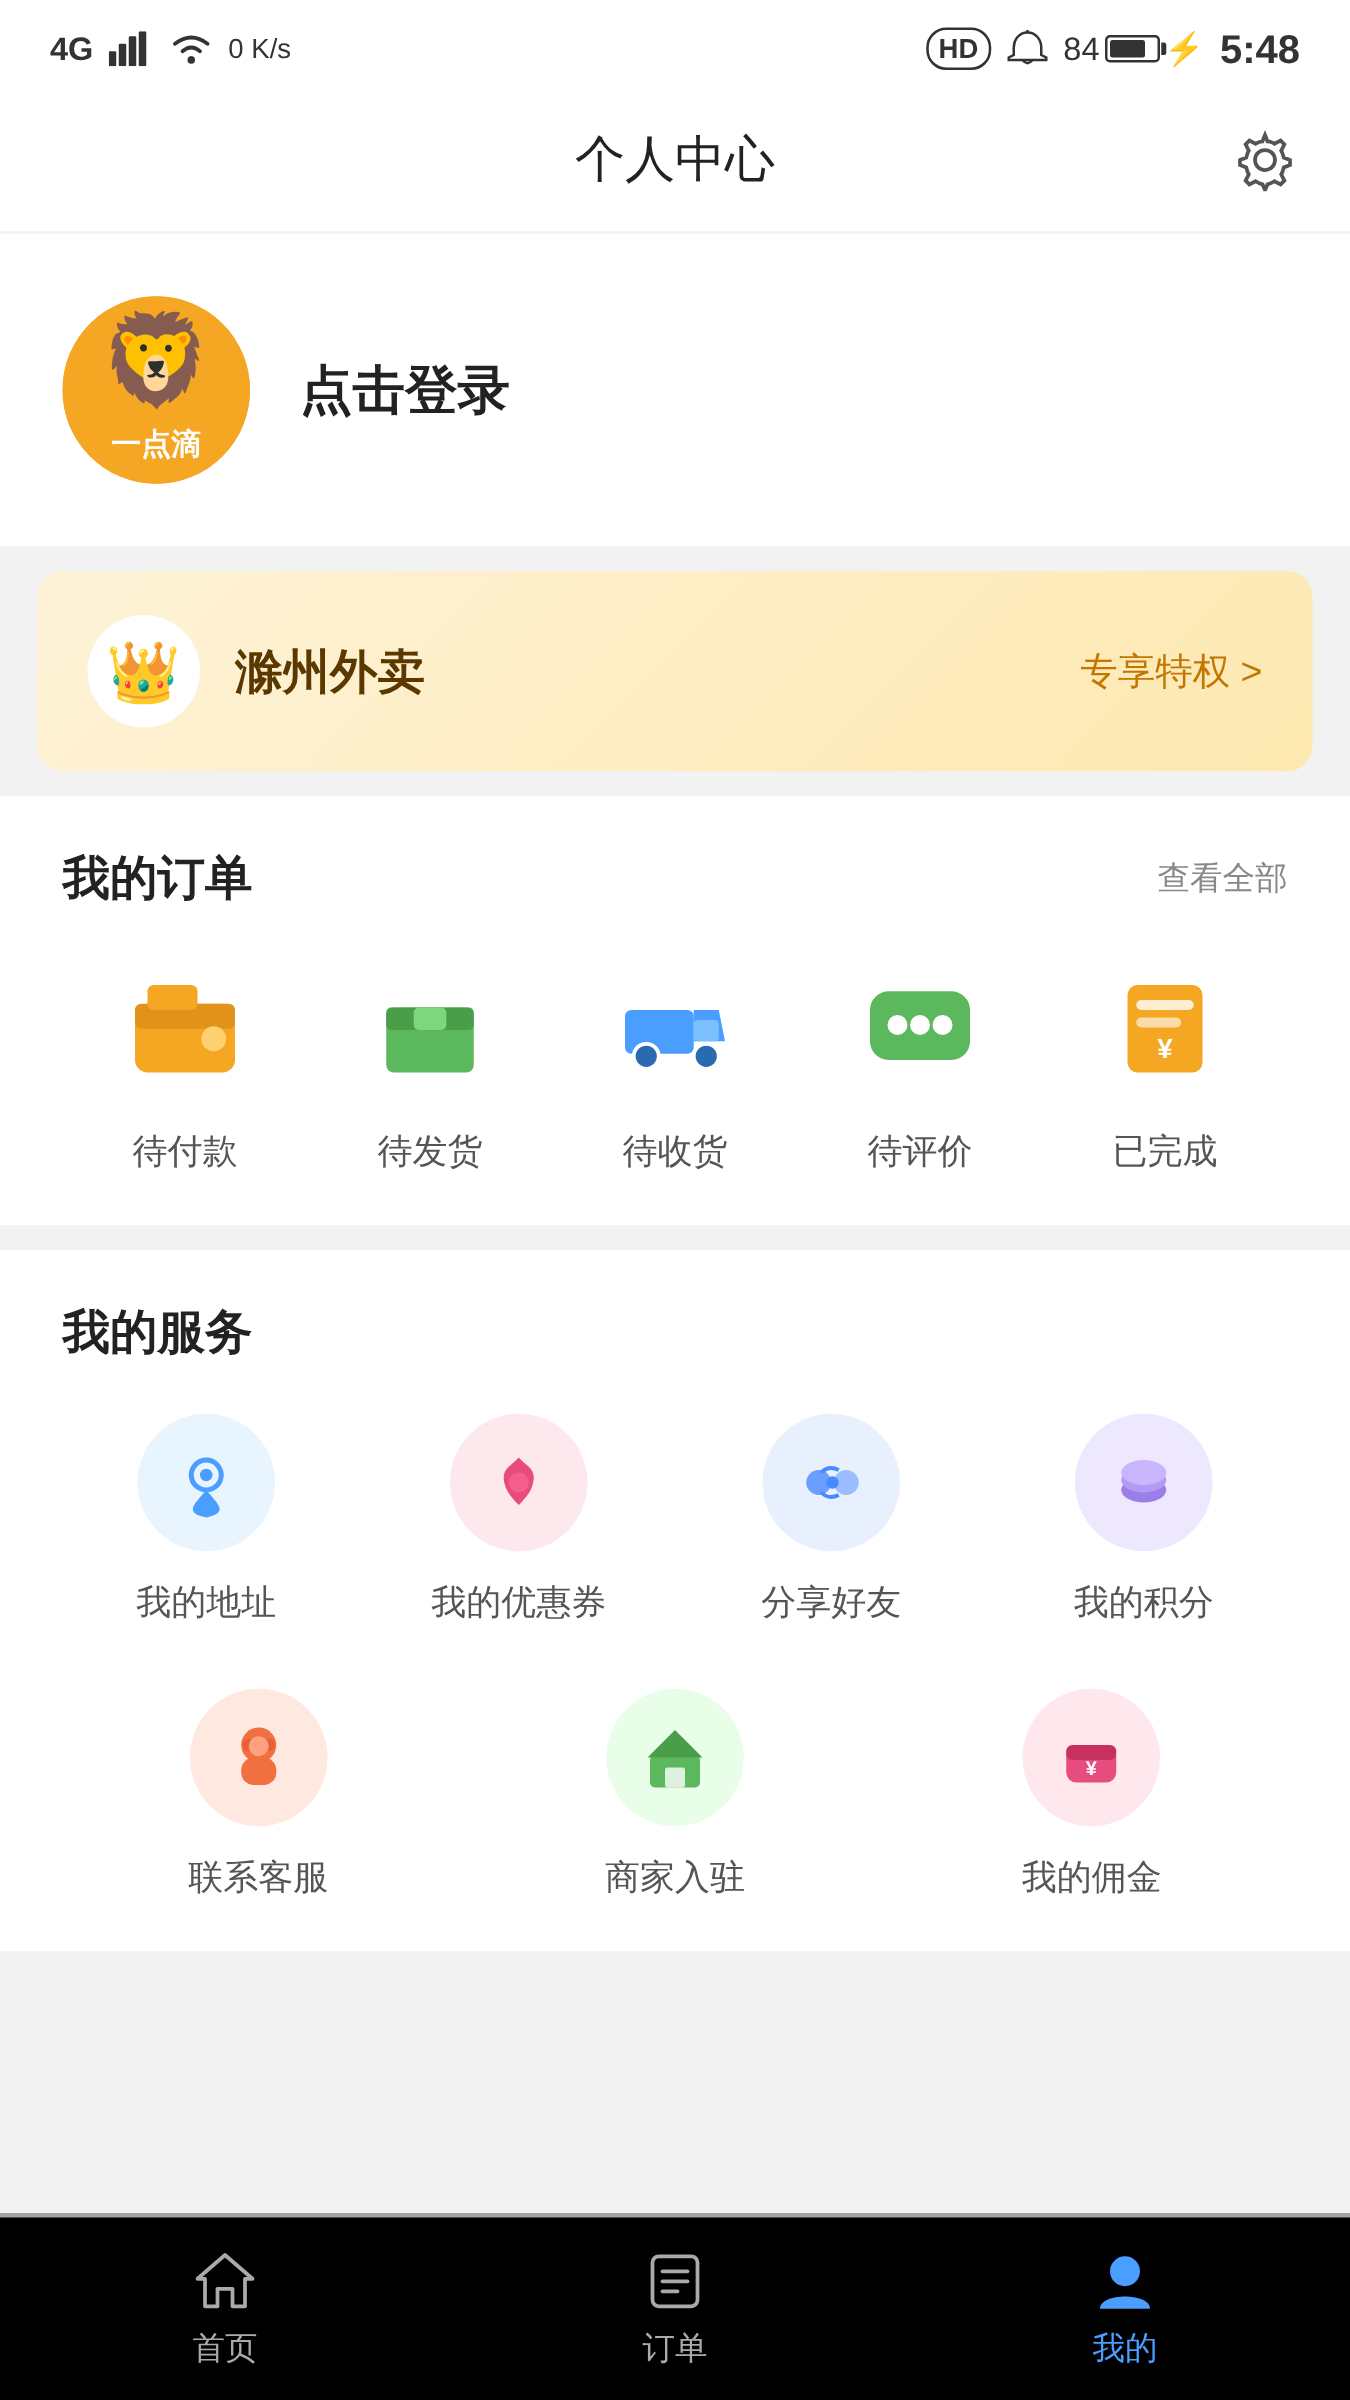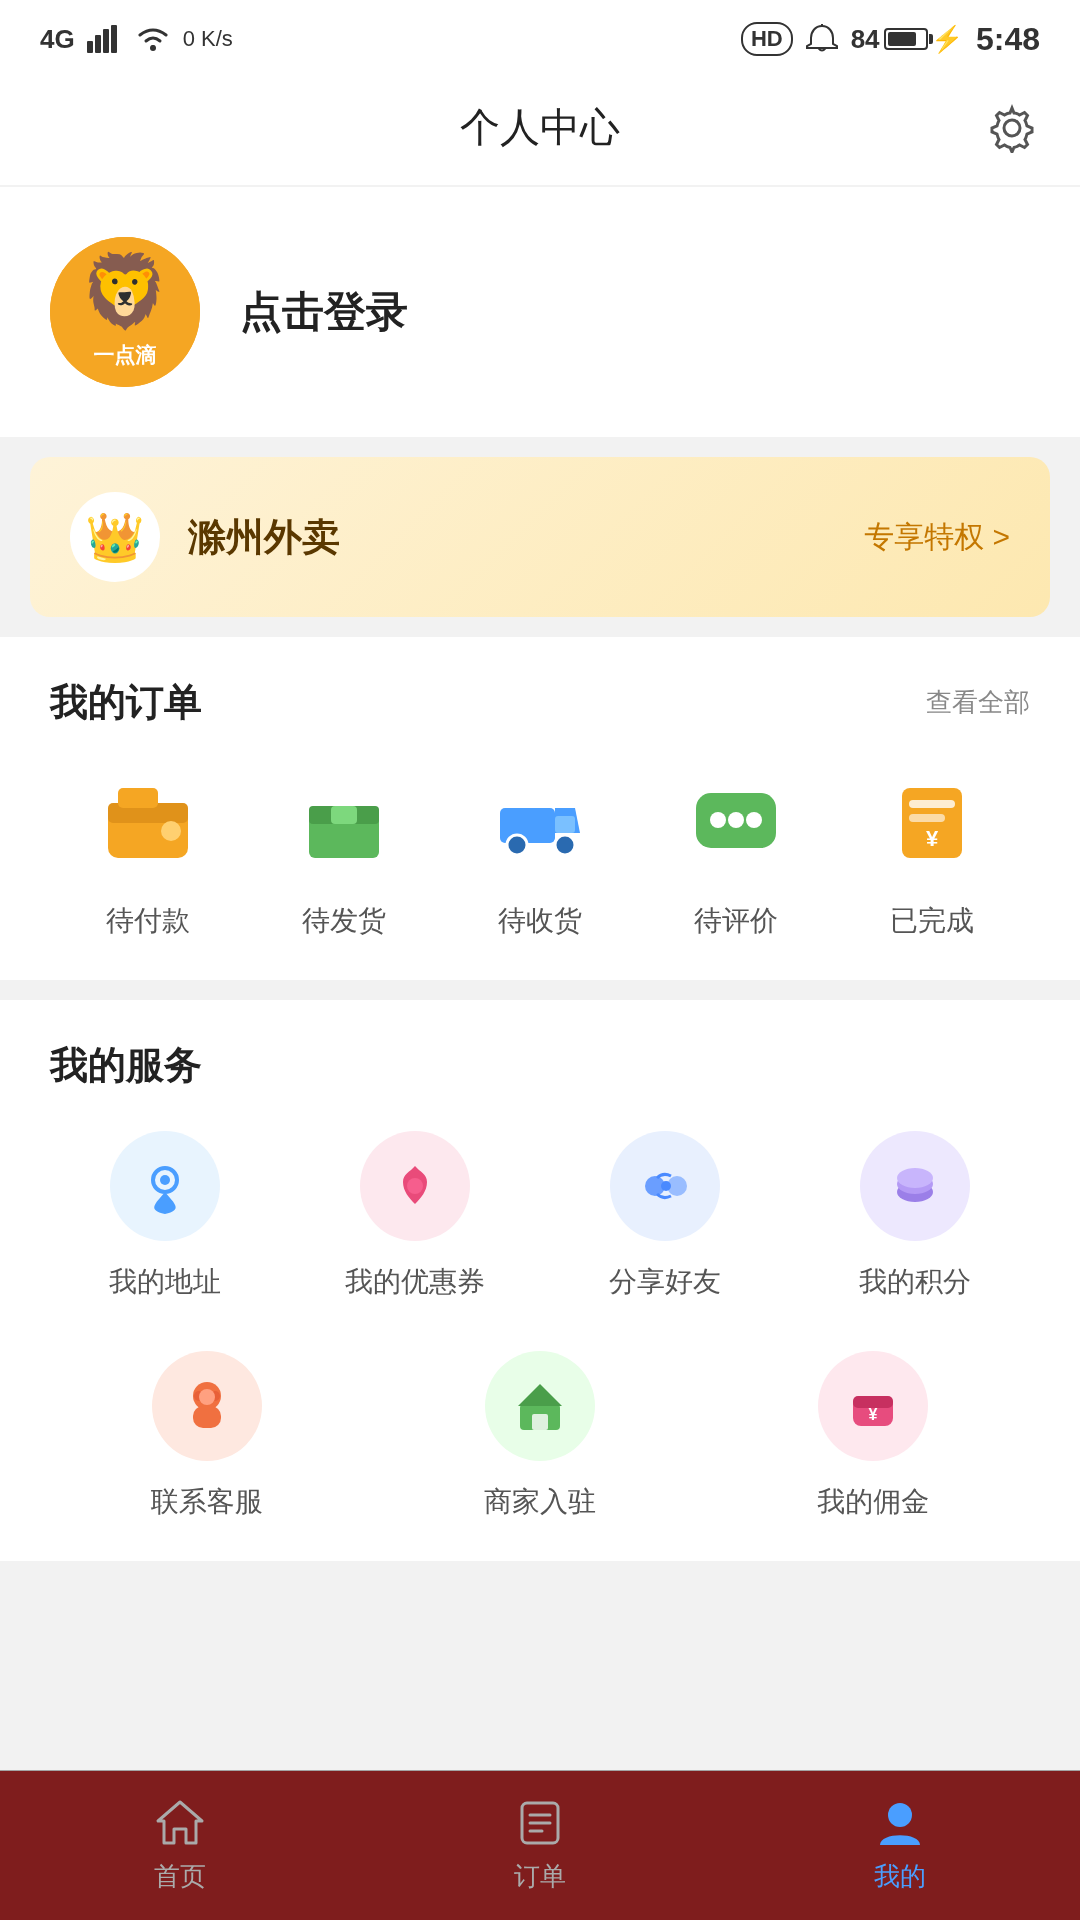--- a/index.html
+++ b/index.html
@@ -39,21 +39,20 @@
       border: 2px solid #333;
       border-radius: 16px;
       padding: 2px 8px;
       font-size: 22px;
       font-weight: bold;
     }
     .battery-box {
       display: inline-flex;
       align-items: center;
       gap: 4px;
-      font-weight: bold;
     }
     .battery-icon {
       width: 44px;
       height: 22px;
       border: 2px solid #333;
       border-radius: 4px;
       position: relative;
       display: flex;
       align-items: center;
       padding: 2px;
@@ -137,21 +136,21 @@
       flex-direction: column;
       align-items: center;
       justify-content: center;
       position: relative;
     }
     .lion-emoji {
       font-size: 72px;
       line-height: 1;
     }
     .brand-label {
-      font-size: 21px;
+      font-size: 24px;
       color: #fff;
       font-weight: bold;
       margin-top: 14px;
     }
     .login-text {
       margin-left: 40px;
       font-size: 42px;
       font-weight: bold;
       color: #222;
     }
@@ -274,22 +273,22 @@
       color: #555;
     }
 
     
     .bottom-nav {
       position: fixed;
       bottom: 0;
       left: 0;
       width: 1080px;
       height: 150px;
-      background: #7f1d1d;
-      border-top: 1px solid #a3a3a3;
+      background: #000000;
+      border-top: 4px solid #a3a3a3;
       display: flex;
       align-items: center;
       justify-content: space-around;
     }
     .nav-item {
       display: flex;
       flex-direction: column;
       align-items: center;
       gap: 10px;
       flex: 1;

